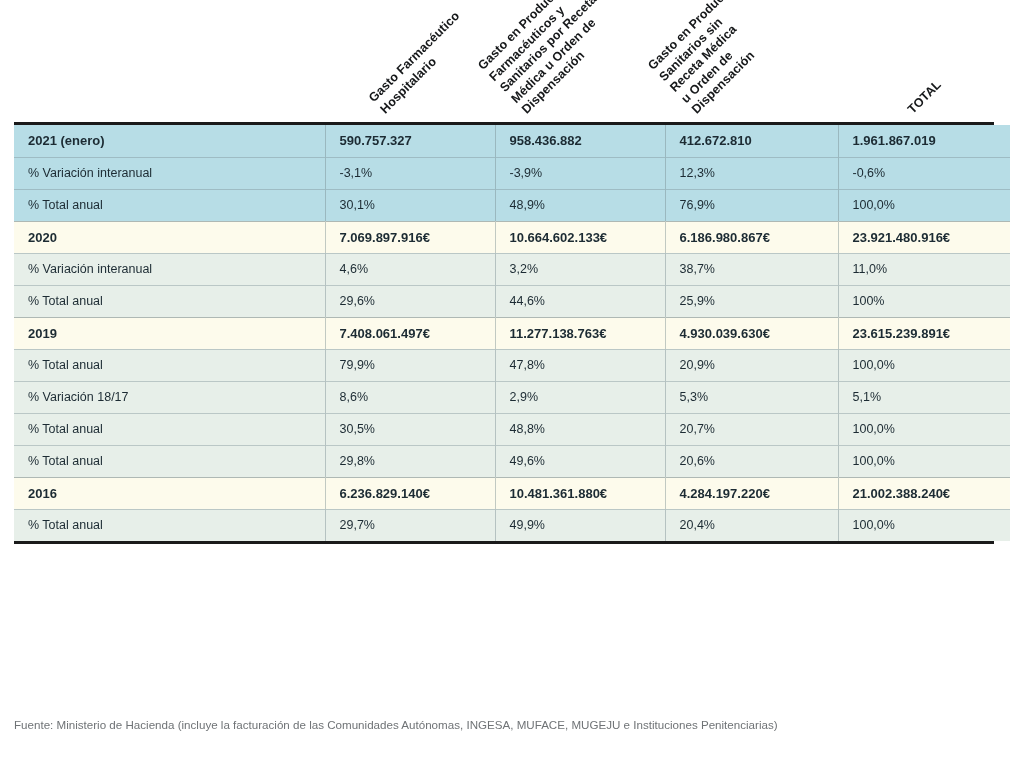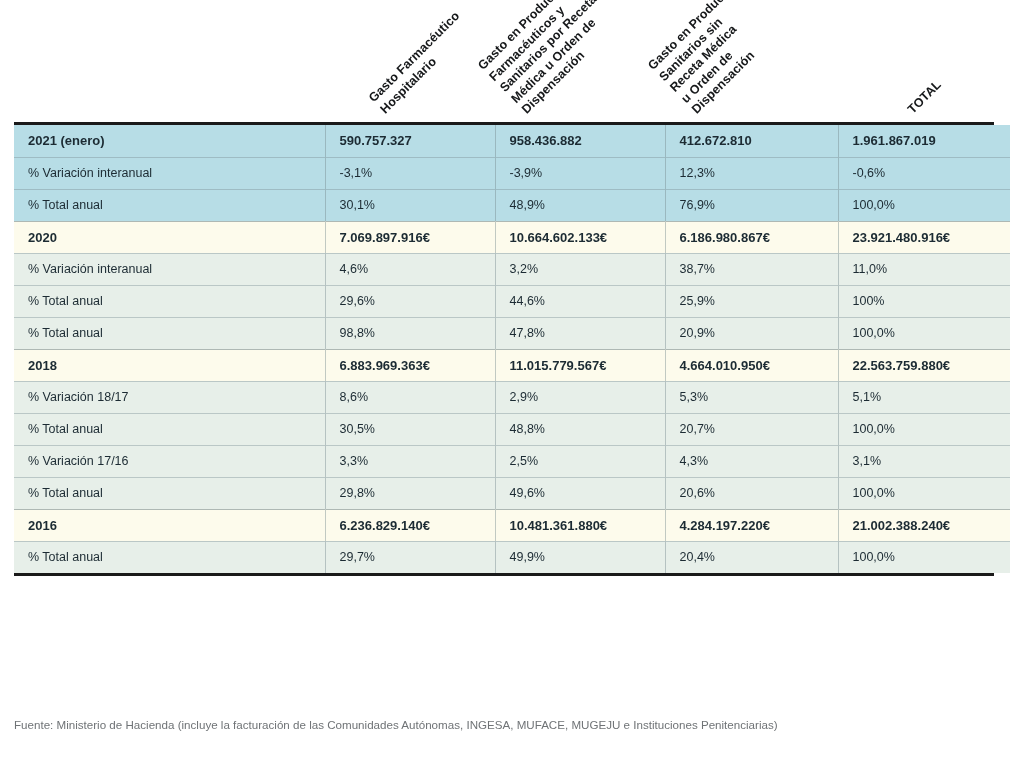--- a/index.html
+++ b/index.html
@@ -182,54 +182,47 @@
             <td>38,7%</td>
             <td>11,0%</td>
           </tr>
           <tr class="mint sub">
             <td>% Total anual</td>
             <td>29,6%</td>
             <td>44,6%</td>
             <td>25,9%</td>
             <td>100%</td>
           </tr>
-          <tr class="mint sub">
-            <td>% Total anual</td>
-            <td>98,8%</td>
+          <tr class="cream year blockstart">
+            <td>2019</td>
+            <td>7.408.061.497€</td>
+            <td>11.277.138.763€</td>
+            <td>4.930.039.630€</td>
+            <td>23.615.239.891€</td>
+          </tr>
+          <tr class="mint sub">
+            <td>% Total anual</td>
+            <td>79,9%</td>
             <td>47,8%</td>
             <td>20,9%</td>
             <td>100,0%</td>
-          </tr>
-          <tr class="cream year blockstart">
-            <td>2018</td>
-            <td>6.883.969.363€</td>
-            <td>11.015.779.567€</td>
-            <td>4.664.010.950€</td>
-            <td>22.563.759.880€</td>
           </tr>
           <tr class="mint sub">
             <td>% Variación 18/17</td>
             <td>8,6%</td>
             <td>2,9%</td>
             <td>5,3%</td>
             <td>5,1%</td>
           </tr>
           <tr class="mint sub">
             <td>% Total anual</td>
             <td>30,5%</td>
             <td>48,8%</td>
             <td>20,7%</td>
             <td>100,0%</td>
-          </tr>
-          <tr class="mint sub">
-            <td>% Variación 17/16</td>
-            <td>3,3%</td>
-            <td>2,5%</td>
-            <td>4,3%</td>
-            <td>3,1%</td>
           </tr>
           <tr class="mint sub">
             <td>% Total anual</td>
             <td>29,8%</td>
             <td>49,6%</td>
             <td>20,6%</td>
             <td>100,0%</td>
           </tr>
           <tr class="cream year blockstart">
             <td>2016</td>

